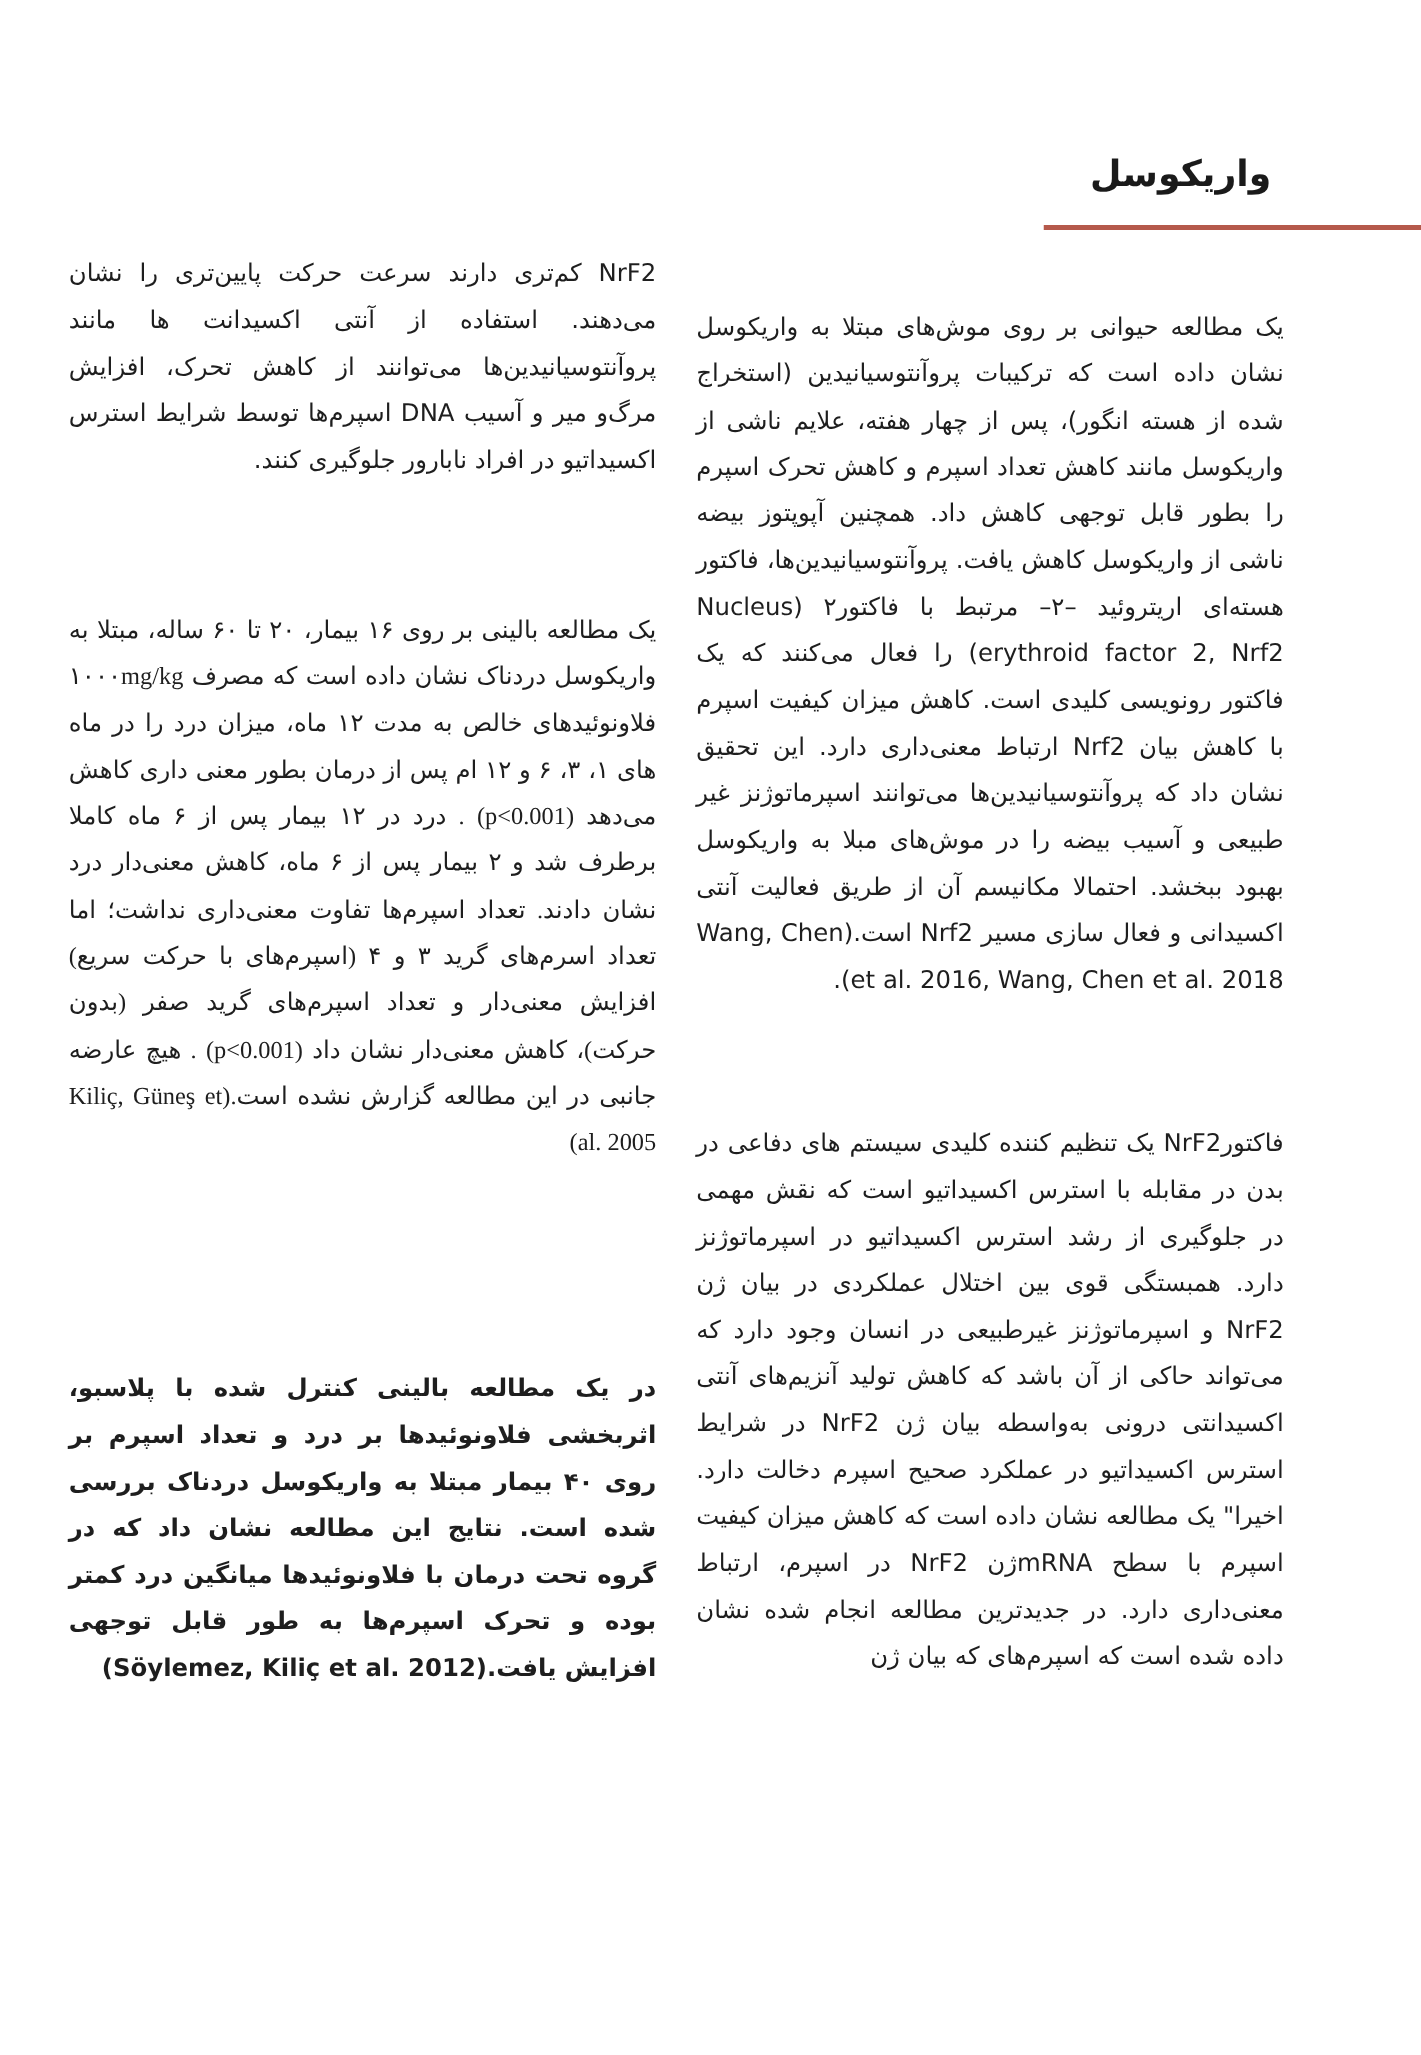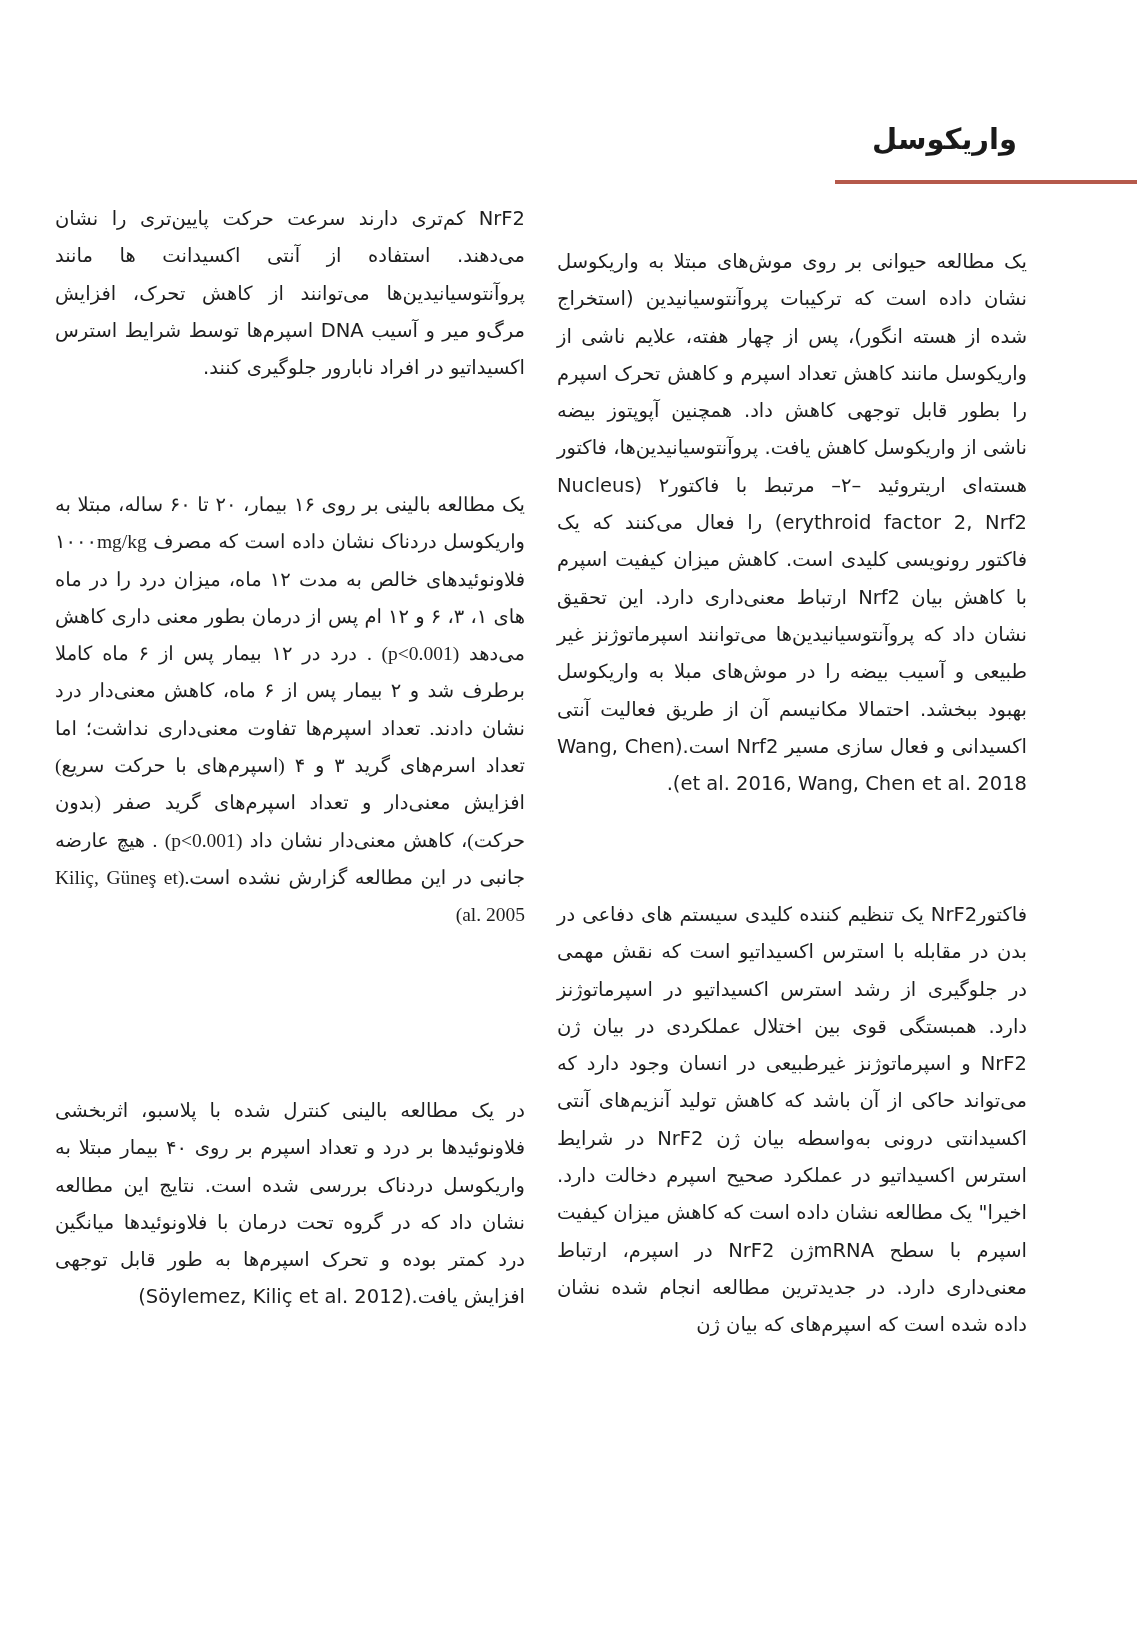--- a/index.html
+++ b/index.html
@@ -39,15 +39,15 @@
 </div>
 
 <div class="col left" style="top:200px;">
   <p class="para">NrF2 کم‌تری دارند سرعت حرکت پایین‌تری را نشان می‌دهند. استفاده از آنتی اکسیدانت ها مانند پروآنتوسیانیدین‌ها می‌توانند از کاهش تحرک، افزایش مرگ‌و میر و آسیب DNA اسپرم‌ها توسط شرایط استرس اکسیداتیو در افراد نابارور جلوگیری کنند.</p>
 </div>
 
 <div class="col left" style="top:486px;font-family:Liberation Serif, serif;">
   <p class="para">یک مطالعه بالینی بر روی ۱۶ بیمار، ۲۰ تا ۶۰ ساله، مبتلا به واریکوسل دردناک نشان داده است که مصرف ۱۰۰۰mg/kg فلاونوئیدهای خالص به مدت ۱۲ ماه، میزان درد را در ماه های ۱، ۳، ۶ و ۱۲ ام پس از درمان بطور معنی داری کاهش می‌دهد (p&lt;0.001) . درد در ۱۲ بیمار پس از ۶ ماه کاملا برطرف شد و ۲ بیمار پس از ۶ ماه، کاهش معنی‌دار درد نشان دادند. تعداد اسپرم‌ها تفاوت معنی‌داری نداشت؛ اما تعداد اسرم‌های گرید ۳ و ۴ (اسپرم‌های با حرکت سریع) افزایش معنی‌دار و تعداد اسپرم‌های گرید صفر (بدون حرکت)، کاهش معنی‌دار نشان داد (p&lt;0.001) . هیچ عارضه جانبی در این مطالعه گزارش نشده است.(Kiliç, Güneş et al. 2005)</p>
 </div>
 
-<div class="col left" style="top:1092px;">
+<div class="col left" style="top:1092px;font-weight:bold;">
   <p class="para">در یک مطالعه بالینی کنترل شده با پلاسبو، اثربخشی فلاونوئیدها بر درد و تعداد اسپرم بر روی ۴۰ بیمار مبتلا به واریکوسل دردناک بررسی شده است. نتایج این مطالعه نشان داد که در گروه تحت درمان با فلاونوئیدها میانگین درد کمتر بوده و تحرک اسپرم‌ها به طور قابل توجهی افزایش یافت.(Söylemez, Kiliç et al. 2012)</p>
 </div>
 
 </body></html>

